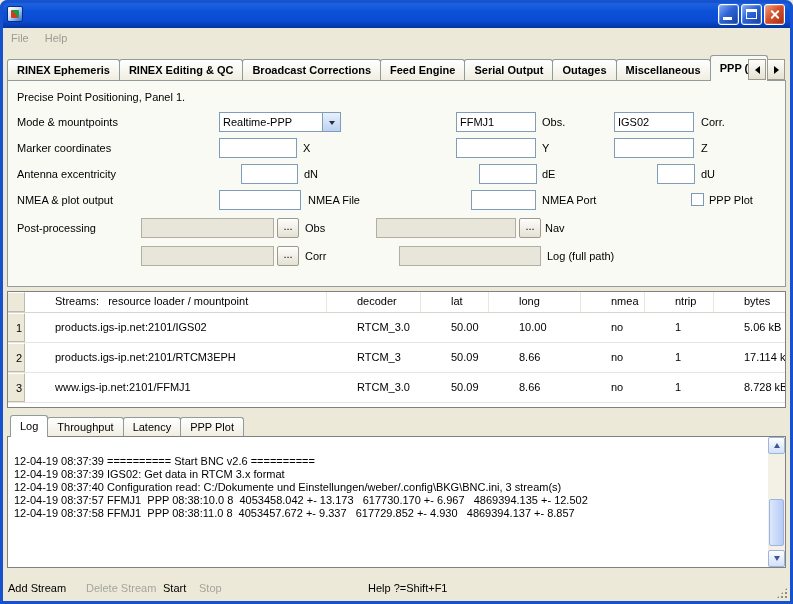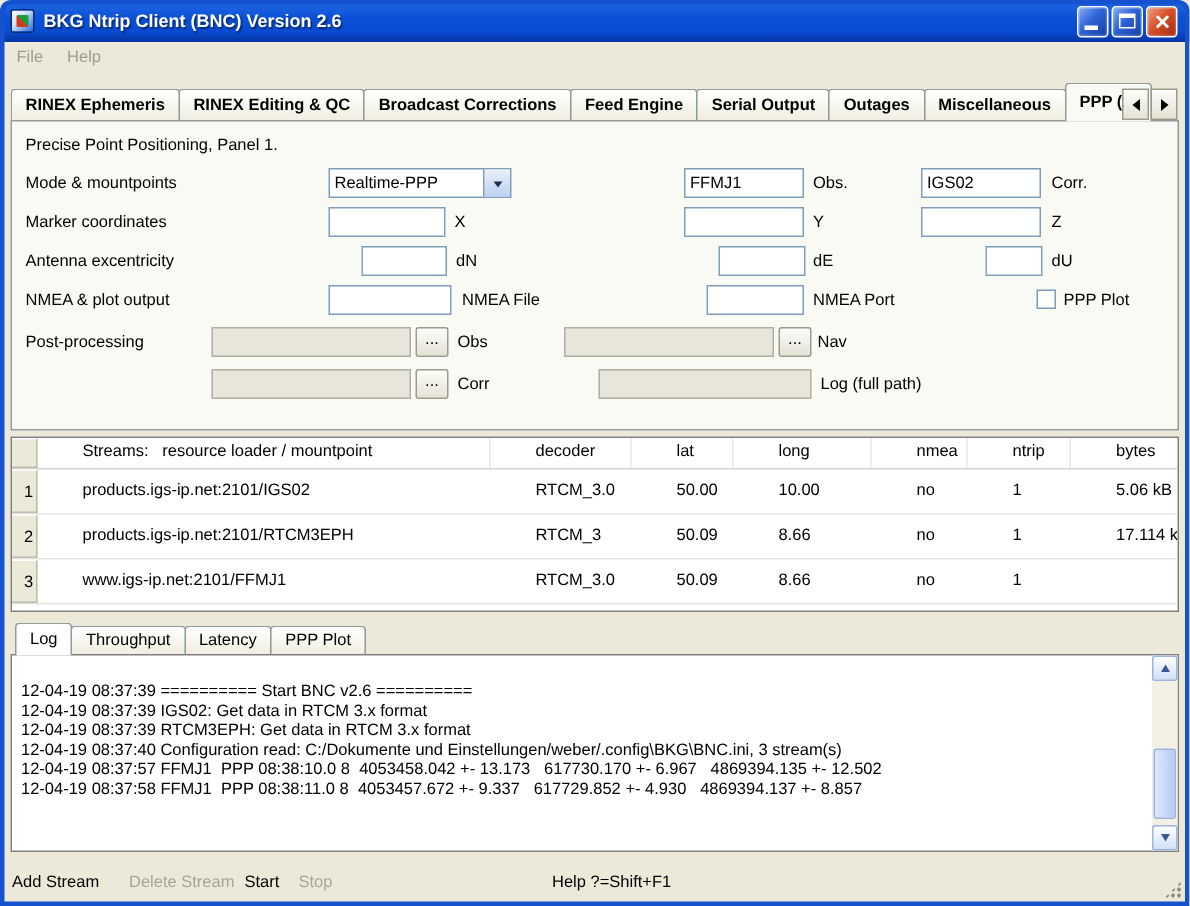--- a/index.html
+++ b/index.html
@@ -114,21 +114,20 @@
     background-image:radial-gradient(#8F8D7E 40%,transparent 45%);background-size:4px 4px;
     clip-path:polygon(100% 0,100% 100%,0 100%);}
 </style>
 </head>
 <body>
 
 <div class="frame"></div>
 
 <div class="titlebar">
   <span class="app-icon"></span>
-  <span class="title-text">BKG Ntrip Client (BNC) Version 2.6</span>
 </div>
 <div class="win-btns">
   <div class="win-btn">
       <span class="glyph-min"></span>
     </div>
   <div class="win-btn">
       <span class="glyph-max"></span>
     </div>
   <div class="win-btn close glyph-x"></div>
 </div>
@@ -243,35 +242,35 @@
     <div class="td">17.114 kB</div>
   </div>
   <div class="tgrid trow">
     <div class="td vh">3</div>
     <div class="td">www.igs-ip.net:2101/FFMJ1</div>
     <div class="td">RTCM_3.0</div>
     <div class="td">50.09</div>
     <div class="td">8.66</div>
     <div class="td">no</div>
     <div class="td">1</div>
+    <div class="td">8.728 kB</div>
   </div>
 </div>
 
 <div class="btabs">
   <div class="btab active">Log</div>
   <div class="btab">Throughput</div>
   <div class="btab">Latency</div>
   <div class="btab">PPP Plot</div>
 </div>
 
 <div class="logbox">
   <div class="logtext">
     <div class="logline">12-04-19 08:37:39 ========== Start BNC v2.6 ==========</div>
     <div class="logline">12-04-19 08:37:39 IGS02: Get data in RTCM 3.x format</div>
-    <div class="logline">12-04-19 08:37:39 RTCM3EPH: Get data in RTCM 3.x format</div>
     <div class="logline">12-04-19 08:37:40 Configuration read: C:/Dokumente und Einstellungen/weber/.config\BKG\BNC.ini, 3 stream(s)</div>
     <div class="logline">12-04-19 08:37:57 FFMJ1  PPP 08:38:10.0 8  4053458.042 +- 13.173   617730.170 +- 6.967   4869394.135 +- 12.502</div>
     <div class="logline">12-04-19 08:37:58 FFMJ1  PPP 08:38:11.0 8  4053457.672 +- 9.337   617729.852 +- 4.930   4869394.137 +- 8.857</div>
   </div>
   <div class="vsb">
     <div class="sb-btn sb-up">
         <span class="tri-up-s"></span>
       </div>
     <div class="sb-thumb"></div>
     <div class="sb-btn sb-down">

